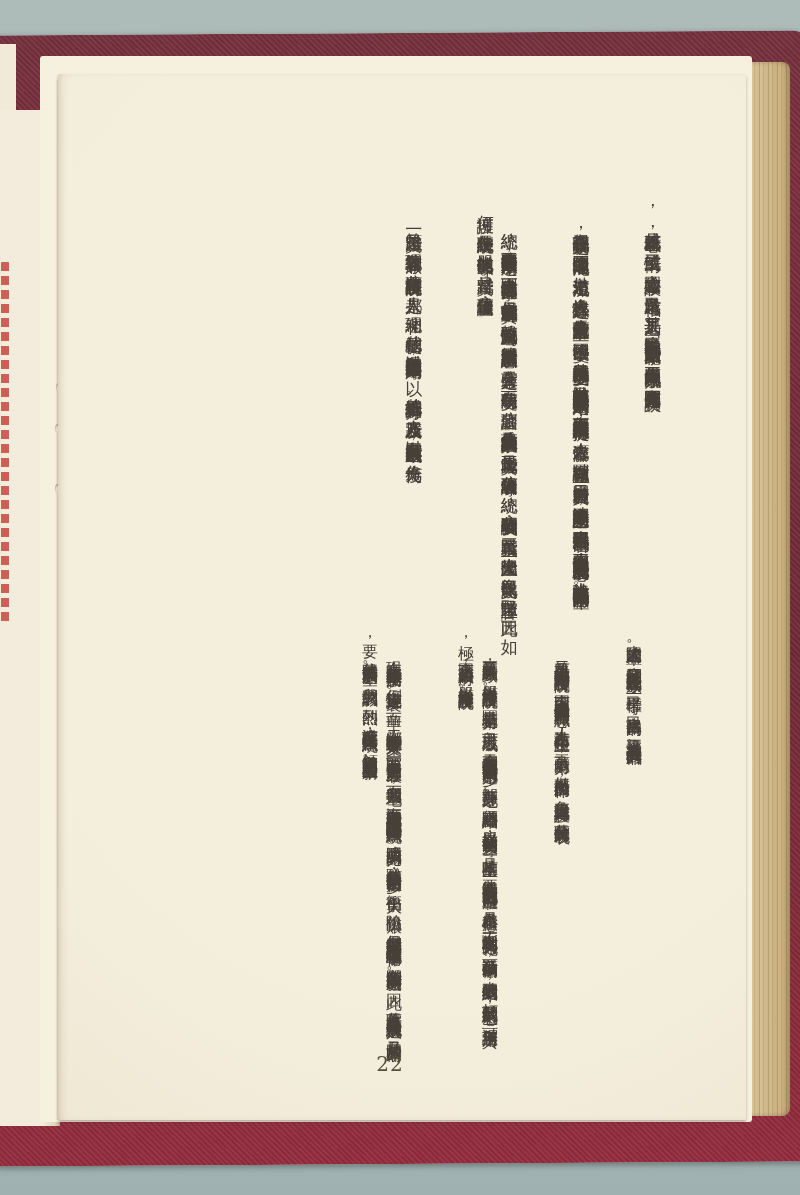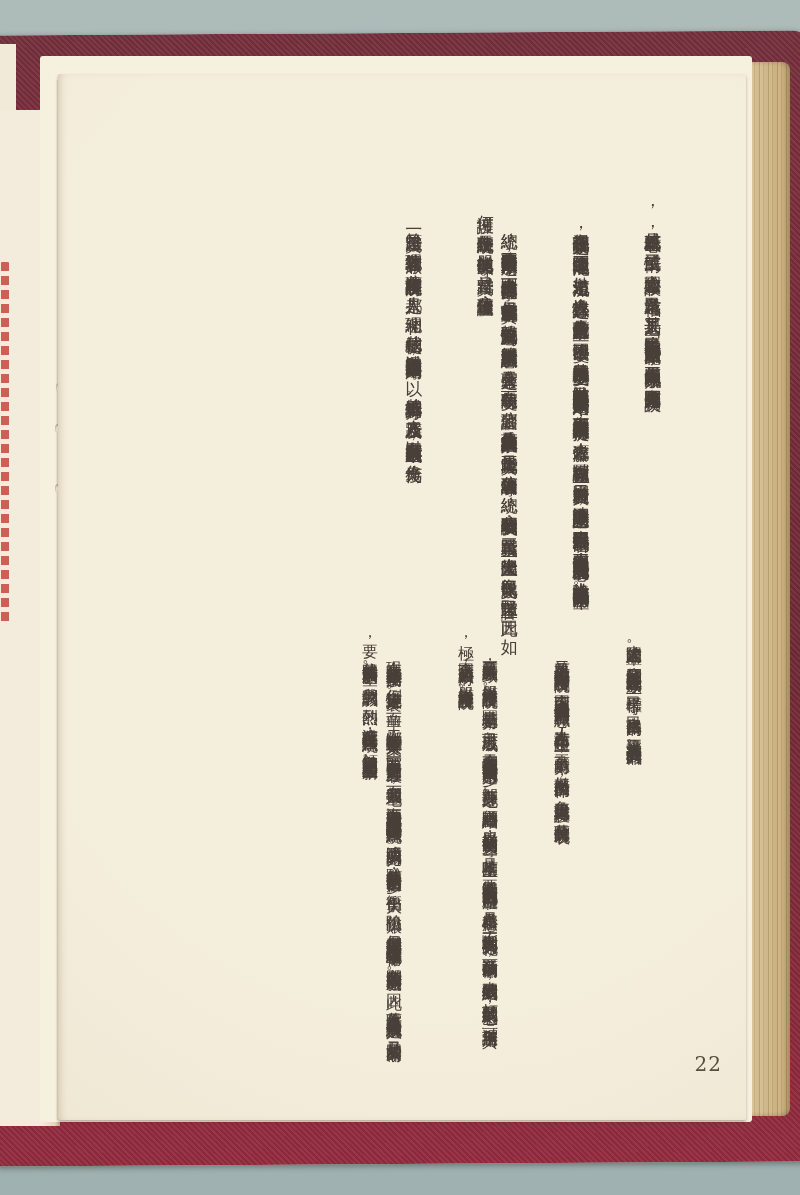--- a/index.html
+++ b/index.html
@@ -56,21 +56,21 @@
     writing-mode:vertical-rl;
     text-orientation:upright;
     color:#48413a;
     position:absolute;
     white-space:pre-wrap;
   }
   .vtext p{margin:0;padding:0;}
   .band-upper{right:34px;top:128px;width:624px;height:424px;font-size:17px;line-height:23.9px;letter-spacing:0.5px;}
   .band-lower{right:52px;top:558px;width:602px;height:404px;font-size:16px;line-height:24px;letter-spacing:0.8px;}
   .page-number{
-    position:absolute;left:0;right:24px;top:978px;text-align:right;
+    position:absolute;left:0;right:24px;top:978px;text-align:center;
     font-size:20px;color:#564e3f;letter-spacing:1px;
     font-family:"DejaVu Serif", serif;
   }
   .gutter-line{position:absolute;left:56px;top:80px;width:6px;height:1040px;
     background:linear-gradient(90deg,rgba(120,95,60,.0),rgba(120,95,60,.35) 60%,rgba(120,95,60,.05));}
 </style>
 </head>
 <body>
 
 <div class="backdrop"></div>

